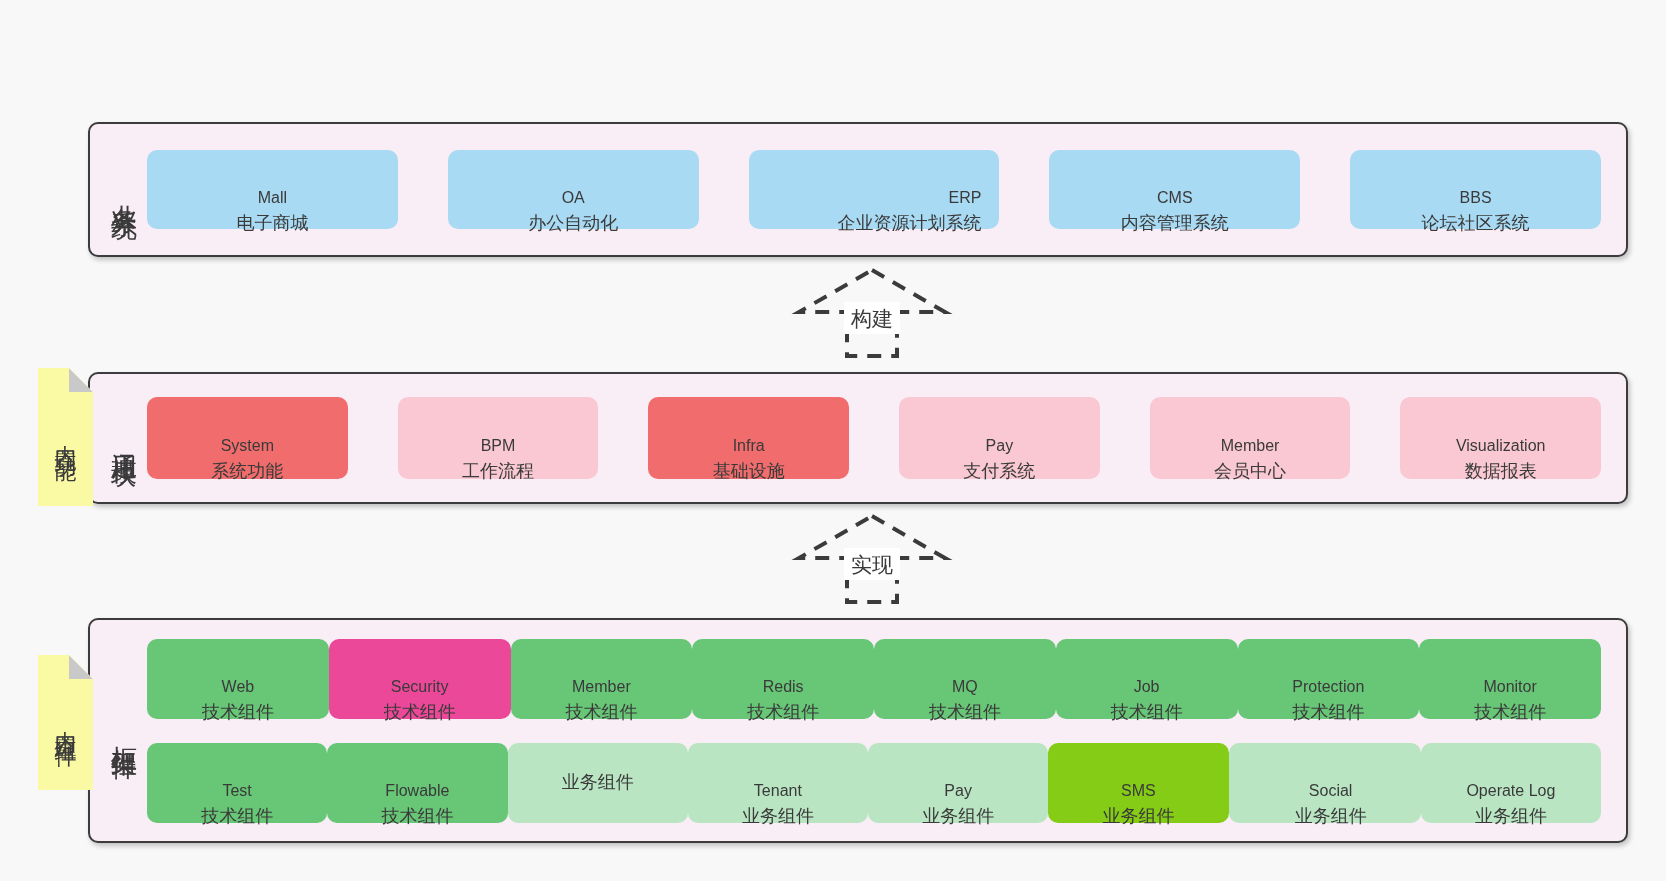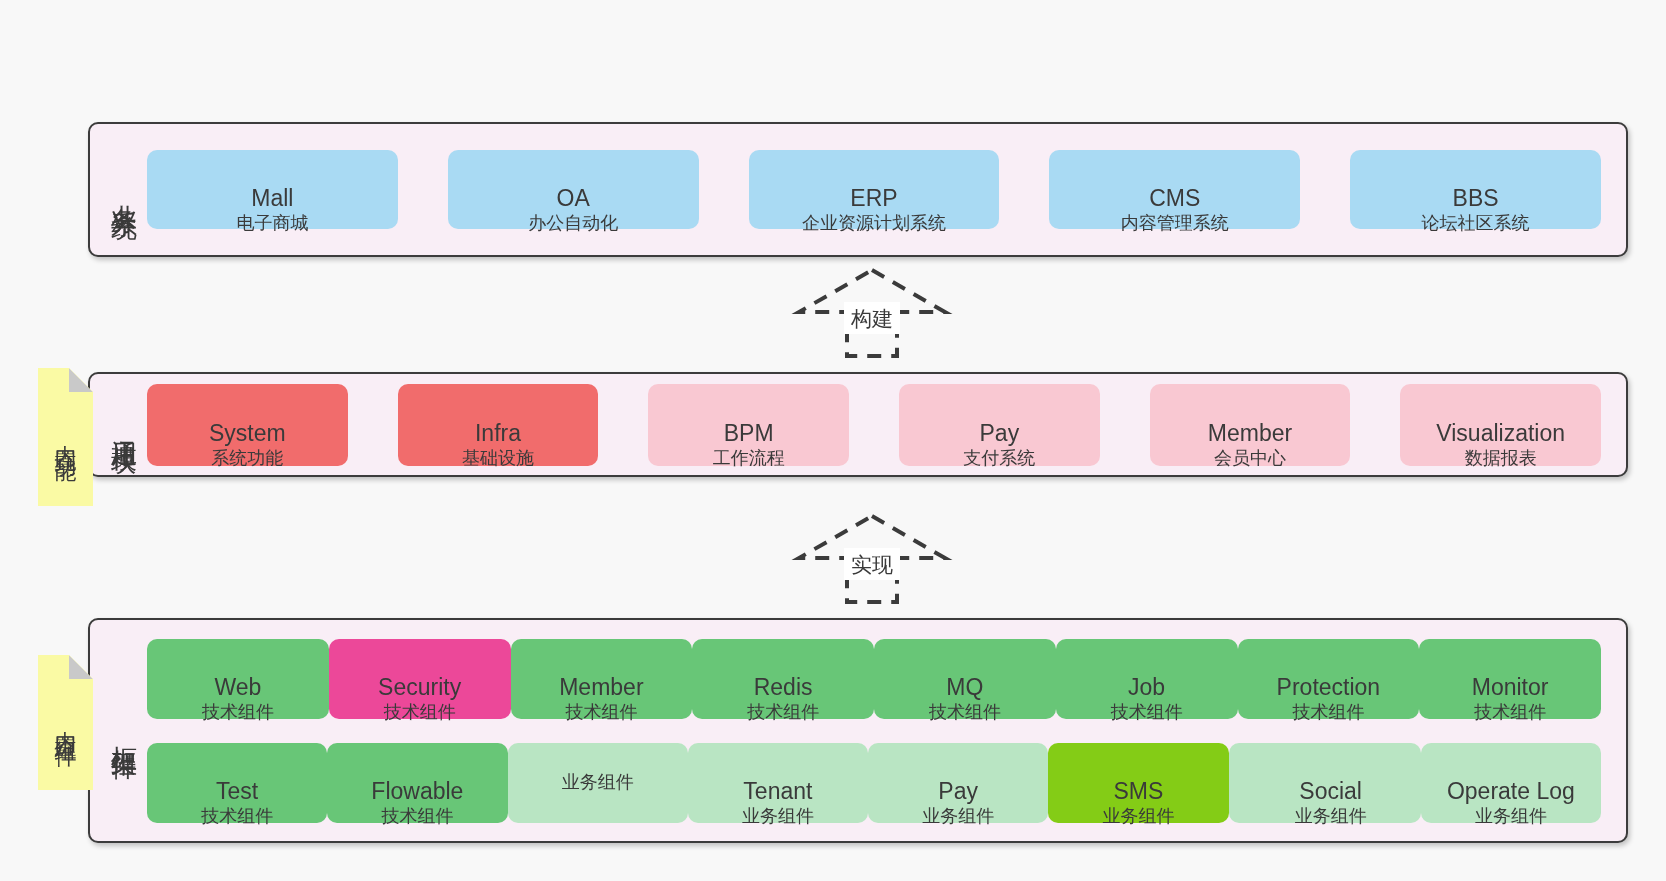--- a/index.html
+++ b/index.html
@@ -29,21 +29,21 @@
   .row-6{gap:50px;}
   .row-8{}
   .box{
     flex:1;border-radius:10px;
     display:flex;flex-direction:column;align-items:center;justify-content:center;
     text-align:center;padding:2px 18px;box-sizing:border-box;
   }
   .band-business .box{height:79px;}
   .band-modules .box{height:82px;}
   .band-components .box{height:80px;}
-  .box-title{font-size:23px;line-height:26px;margin-top:41px;}
+  .box-title{font-size:16px;line-height:26px;margin-top:41px;}
   .box-sub{font-size:18px;line-height:25px;}
   .tone-blue{background:#a9daf3;}
   .tone-red{background:#f16c6c;}
   .tone-pink{background:#f9c8d2;}
   .tone-green{background:#68c677;}
   .tone-light_green{background:#b9e5c3;}
   
   .note{
     position:absolute;left:38px;width:55px;z-index:3;
     background:#fafaa4;
@@ -82,21 +82,21 @@
     <div class="band-rows">
       <div class="band-row row-6">
         <div class="box tone-blue" style="background: rgb(169, 218, 243);">
           <div class="box-title">Mall</div>
           <div class="box-sub">电子商城</div>
         </div>
         <div class="box tone-blue" style="background: rgb(169, 218, 243);">
           <div class="box-title">OA</div>
           <div class="box-sub">办公自动化</div>
         </div>
-        <div class="box tone-blue" style="background: rgb(169, 218, 243);">
+        <div class="box tone-blue" style="background: rgb(169, 218, 243); align-items: flex-end;">
           <div class="box-title">ERP</div>
           <div class="box-sub">企业资源计划系统</div>
         </div>
         <div class="box tone-blue" style="background: rgb(169, 218, 243);">
           <div class="box-title">CMS</div>
           <div class="box-sub">内容管理系统</div>
         </div>
         <div class="box tone-blue" style="background: rgb(169, 218, 243);">
           <div class="box-title">BBS</div>
           <div class="box-sub">论坛社区系统</div>
@@ -108,35 +108,35 @@
   <svg class="arrow" style="left:790px;top:266px;" width="164" height="94" viewBox="0 0 164 94">
     <polygon points="82,4 155,46 107,46 107,90 57,90 57,46 9,46"></polygon>
     <rect x="54" y="36" width="56" height="32"></rect>
     <text x="82" y="54">构建</text>
   </svg>
 
   <div class="note" style="top:368px;height:138px;">
     <div class="note-fold"></div>
     <div class="note-text">内置功能</div>
   </div>
-  <section class="band band-modules" style="top:372px;height:105px;">
+  <section class="band band-modules" style="top:372px;height:132px;">
     <div class="band-label">通用模块</div>
     <div class="band-rows">
       <div class="band-row row-6">
         <div class="box tone-red" style="background: rgb(241, 108, 108);">
           <div class="box-title">System</div>
           <div class="box-sub">系统功能</div>
         </div>
+        <div class="box tone-pink" style="background: rgb(249, 200, 210);">
+          <div class="box-title">BPM</div>
+          <div class="box-sub">工作流程</div>
+        </div>
         <div class="box tone-red" style="background: rgb(241, 108, 108);">
           <div class="box-title">Infra</div>
           <div class="box-sub">基础设施</div>
-        </div>
-        <div class="box tone-pink" style="background: rgb(249, 200, 210);">
-          <div class="box-title">BPM</div>
-          <div class="box-sub">工作流程</div>
         </div>
         <div class="box tone-pink" style="background: rgb(249, 200, 210);">
           <div class="box-title">Pay</div>
           <div class="box-sub">支付系统</div>
         </div>
         <div class="box tone-pink" style="background: rgb(249, 200, 210);">
           <div class="box-title">Member</div>
           <div class="box-sub">会员中心</div>
         </div>
         <div class="box tone-pink" style="background: rgb(249, 200, 210);">

